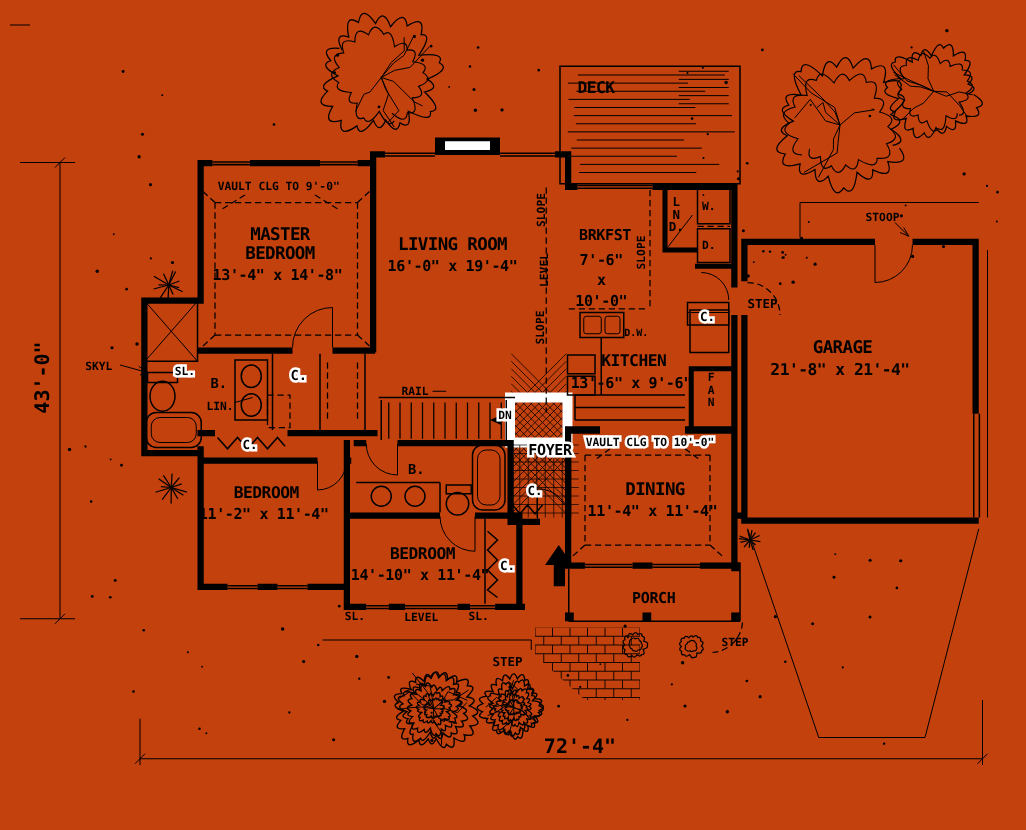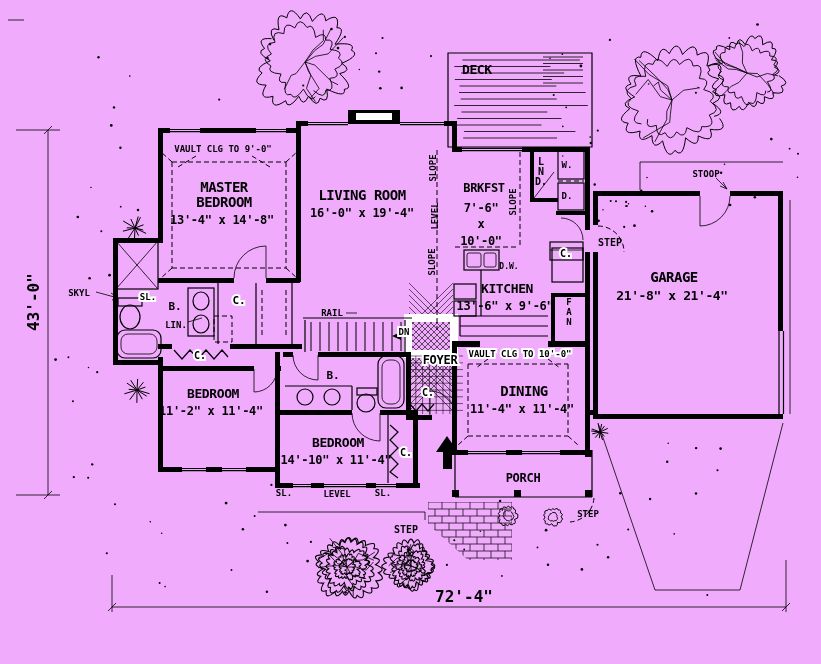--- a/index.html
+++ b/index.html
@@ -1,16 +1,16 @@
 <!DOCTYPE html>
 <html><head>
 <meta charset="utf-8">
 <style>
   html,body{margin:0;padding:0;background:#fff;}
-  .stage{position:relative;width:821px;height:664px;background:#f0abfc;overflow:hidden;
+  .stage{position:relative;width:821px;height:664px;background:#c2410c;overflow:hidden;
          font-family:"DejaVu Sans Mono","Liberation Mono",monospace;}
   svg{display:block;}
   text{fill:#000;font-weight:bold;font-family:"DejaVu Sans Mono","Liberation Mono",monospace;}
   .s8{font-size:8px;}.s9{font-size:9px;}.s10{font-size:10px;}.s11{font-size:11px;}
   .s12{font-size:12px;letter-spacing:-.3px;}.s13{font-size:13px;letter-spacing:-.4px;}
   .s14{font-size:14px;letter-spacing:-.5px;}.s16{font-size:16px;}
   .halo{paint-order:stroke;stroke:#fff;stroke-width:4px;}
   .thin{fill:none;stroke:#000;stroke-width:1.2px;}
   .hair{fill:none;stroke:#000;stroke-width:.8px;}
   .dash{fill:none;stroke:#000;stroke-width:1px;stroke-dasharray:5 3;}

